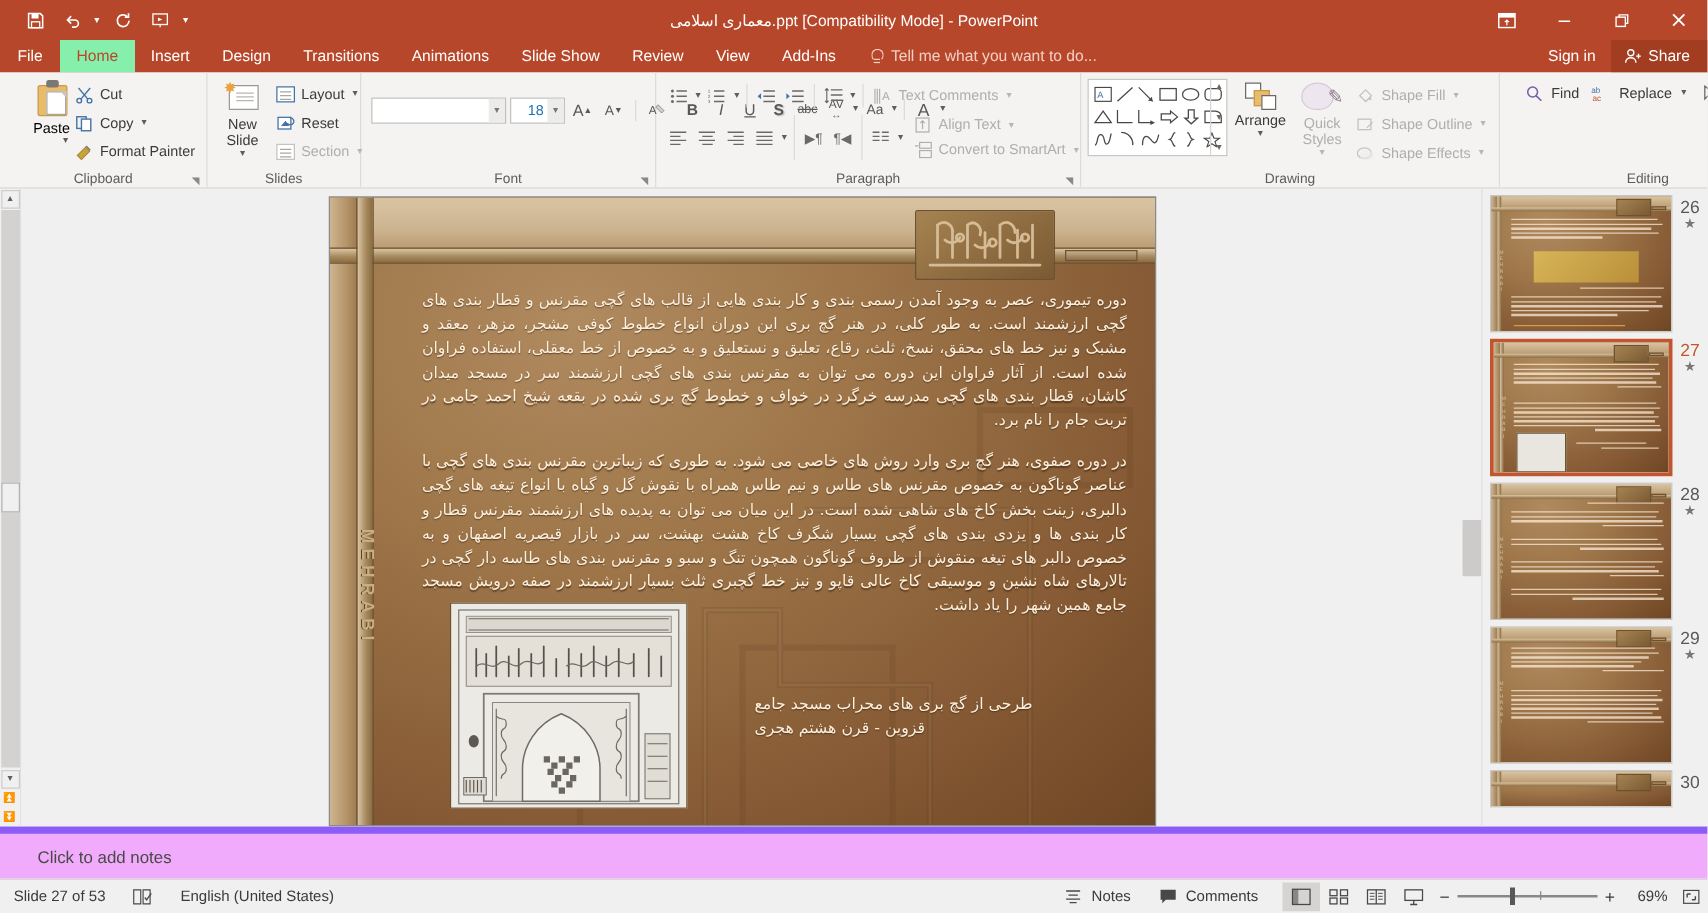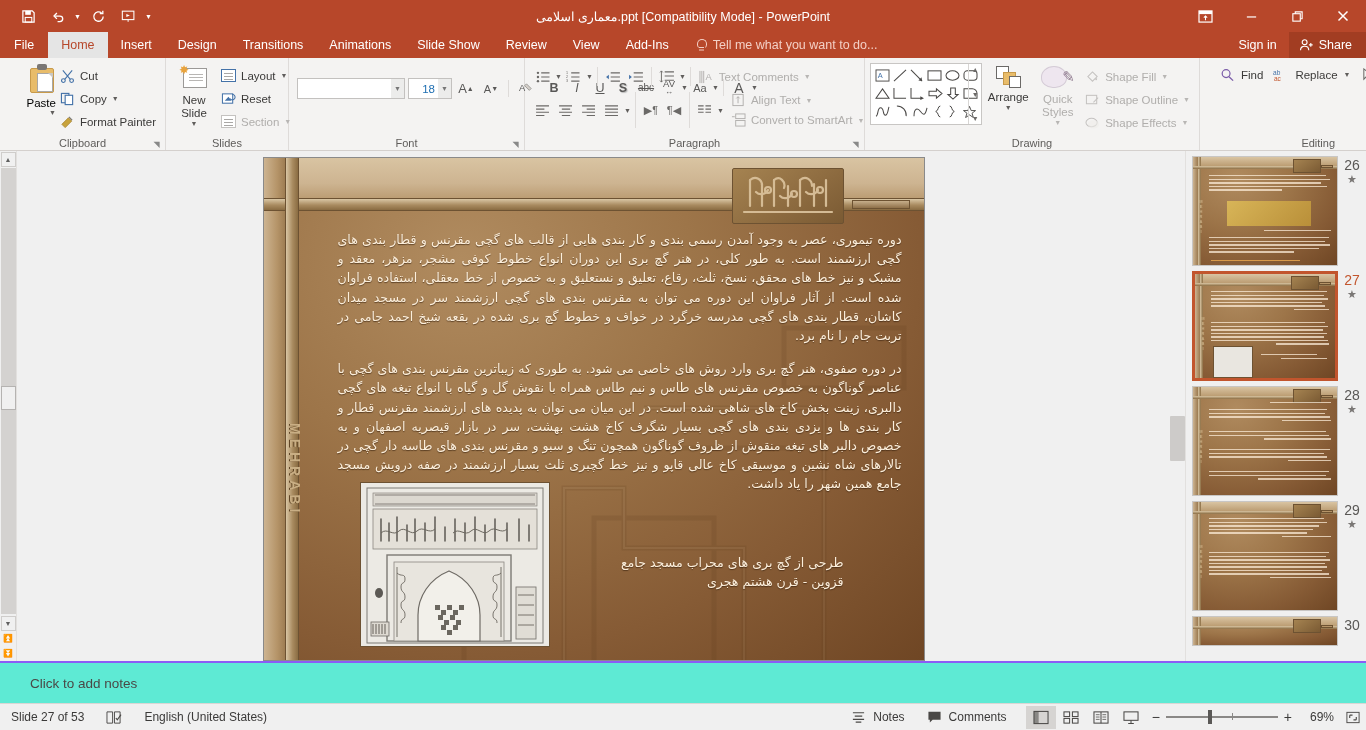--- a/index.html
+++ b/index.html
@@ -31,21 +31,21 @@
   }
   .wincontrols { position: absolute; right: 0; top: 0; height: 32px; display: flex; align-items: center; }
   .wc { width: 46px; height: 32px; display: flex; align-items: center; justify-content: center; color:#fff; font-size: 13px; }
   .wc.close { font-size: 16px; }
 
   
   .tabbar { height: 26px; background: #b7472a; display: flex; align-items: stretch; flex:none; position: relative; }
   .tab {
     padding: 0 13px; display: flex; align-items: center; color: #fff; font-size: 12.5px; height: 26px;
   }
-  .tab.active { background: #e5e5e5; color: #b7472a; }
+  .tab.active { background: #86efac; color: #b7472a; }
   .tab.file { padding: 0 14px; }
   .tellme {
     display: flex; align-items: center; gap: 6px; color: #f3cfc5; font-size: 12.5px;
     padding-left: 14px; height: 26px;
   }
   .bulb { width: 11px; height: 13px; position: relative; display:inline-block; }
   .bulb::before {
     content:""; position:absolute; left:1px; top:0; width:8px; height:8px;
     border:1.3px solid #f3cfc5; border-radius: 50% 50% 45% 45%; border-bottom-color: transparent;
   }
@@ -206,21 +206,21 @@
     color:#fcefdc; font-size:12.6px; line-height:19.2px;
     font-family:"DejaVu Sans","Liberation Sans", sans-serif;
     text-shadow: 0 1px 1px rgba(50,28,10,.6);
   }
   .slidetext p { margin-bottom: 14px; }
   .slide-photo {
     position:absolute; left:96px; top:324px; width:190px; height:165px;
     background:#e9e6e0; border:1px solid #6d5232; overflow:hidden;
   }
   .caption {
-    position:absolute; right:80px; top:395px; width:240px; direction:rtl; text-align:right;
+    position:absolute; right:80px; top:395px; width:240px; direction:rtl; text-align:left;
     color:#fcefdc; font-size:12.6px; line-height:19px;
     font-family:"DejaVu Sans","Liberation Sans", sans-serif;
     text-shadow: 0 1px 1px rgba(50,28,10,.6);
   }
 
   
   .centerscroll { width: 15px; background:#f0f0f0; position:relative; flex:none; }
   .cs-thumb { position:absolute; left:0; top:265px; width:15px; height:45px; background:#cdcbc9; border-radius:1px; }
 
   
@@ -246,21 +246,21 @@
   .tb-call { position:absolute; right:16px;top:2px;width:28px;height:14px; background:linear-gradient(145deg,#a58351,#7a5a33); border:1px solid #6d5232;}
   .tb-bar { position:absolute; right:4px;top:8px;width:12px;height:3px; background:#b59468; border:1px solid #6d5232;}
   .tb-lines { position:absolute; right:6px; left:16px; }
   .tb-lines i { display:block; height:1.4px; background:rgba(255,240,220,.72); margin-bottom:2.2px; }
   .tb-word { position:absolute; left:6px; top:42px; width:4px; color:#c9ae84; font-size:4px; font-weight:bold; line-height:5px; text-align:center;}
   .tb-photo { position:absolute; background:#e9e6e0; border:1px solid #6d5232; }
   .tb-block { position:absolute; background:linear-gradient(135deg,#d8b558,#b98f39); }
 
   
   .notesbar {
-    height: 42px; background:#5eead4; border-top:2px solid #8b5cf6; display:flex; align-items:center;
+    height: 42px; background:#f0abfc; border-top:6px solid #8b5cf6; display:flex; align-items:center;
     padding-left: 30px; color:#4a4846; font-size:13.5px; flex:none;
   }
 
   
   .statusbar {
     height: 27px; background:#f0f0f0; border-top:1px solid #d9d7d5;
     display:flex; align-items:center; font-size:12px; color:#3b3a39; flex:none;
   }
   .sb-item { display:flex; align-items:center; gap:7px; padding: 0 11px; height:27px;}
   .sb-spacer { flex:1; }

